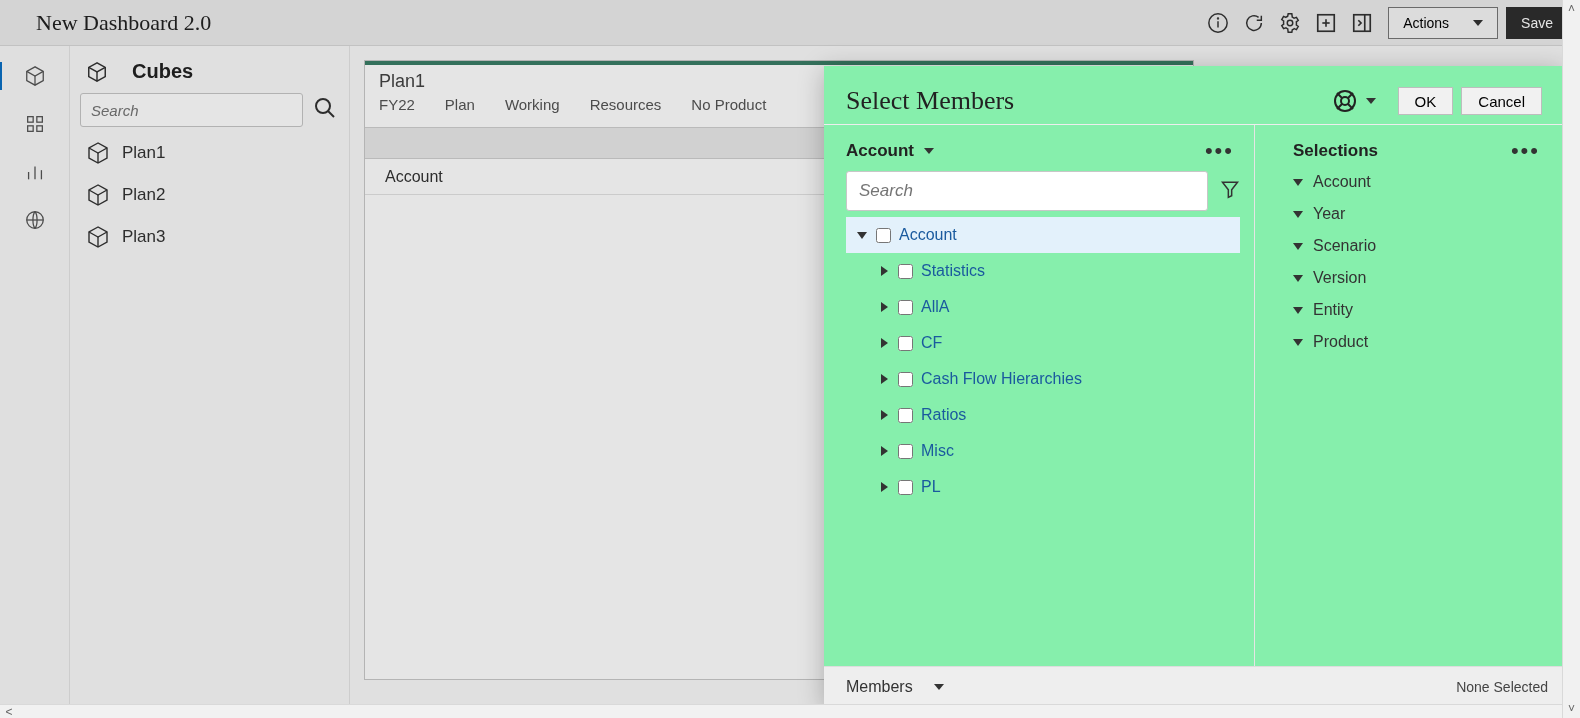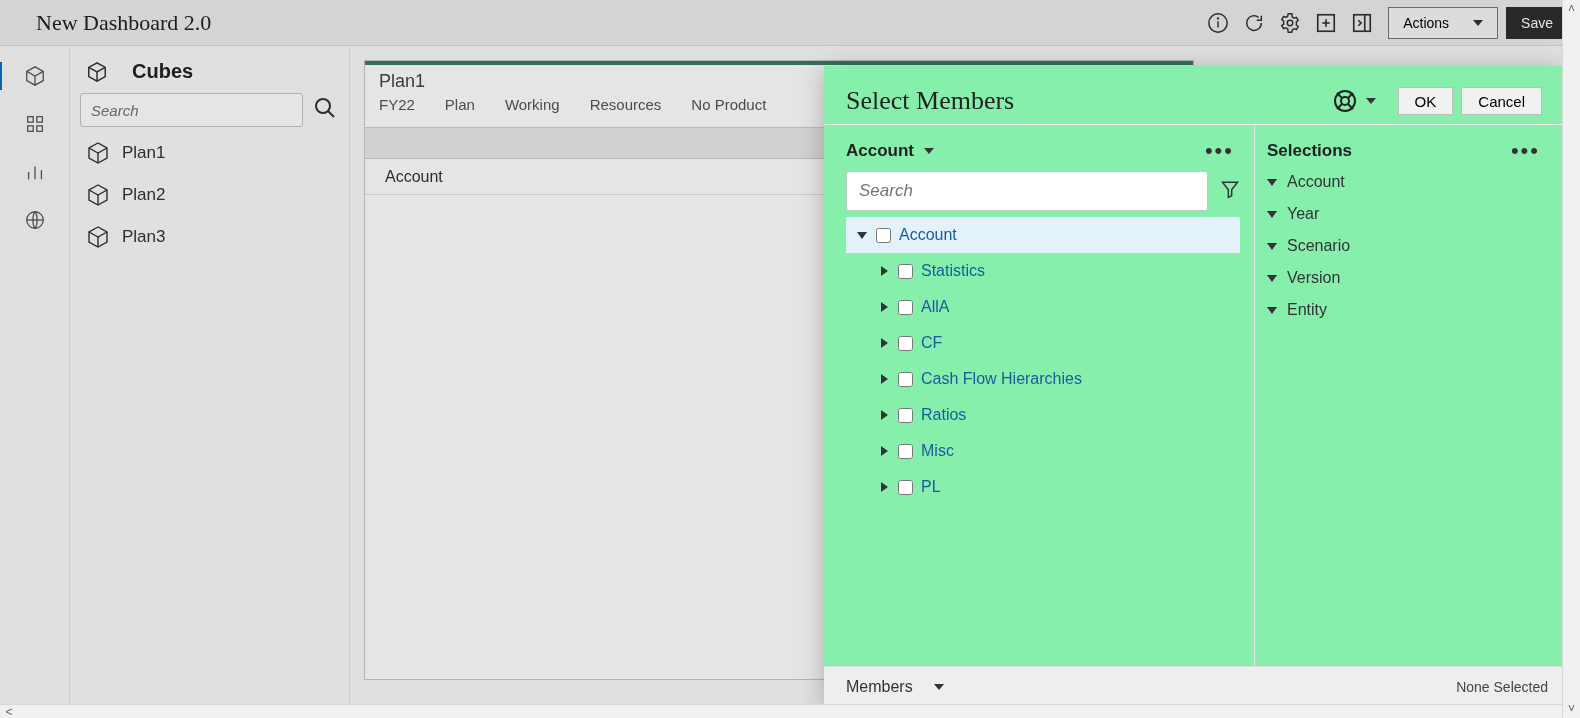--- a/index.html
+++ b/index.html
@@ -46,21 +46,21 @@
   
   .modal { position:absolute; top:60px; right:16px; width:740px; height:640px; background:#86efac; box-shadow:0 4px 24px rgba(0,0,0,0.25); z-index:10; display:flex; flex-direction:column;margin-top:6px;}
   .modal-head { display:flex; align-items:center; padding:20px 22px 8px 22px;}
   .modal-title { font-size:26px; font-family: Georgia, "Times New Roman", serif; color:#222;}
   .modal-head-sp { flex:1;}
   .help-btn { width:30px; height:30px; display:flex;align-items:center;justify-content:center;cursor:pointer;}
   .help-btn svg{width:24px;height:24px;stroke:#222;fill:none;stroke-width:2;}
   .modal-btn { height:28px; padding:0 16px; border:1px solid #bdbdbd; background:#f1f1f1; font-size:15px; cursor:pointer; margin-left:8px;}
   .modal-body { flex:1; display:flex; border-top:1px solid #eee; overflow:hidden;}
   .mb-left { flex:1; padding:10px 14px 0 22px; display:flex; flex-direction:column; overflow:hidden;}
-  .mb-right { width:310px; border-left:1px solid #e5e5e5; padding:10px 18px 0 12px;}
+  .mb-right { width:310px; border-left:1px solid #e5e5e5; padding:10px 18px 0 38px;}
   .sect-head { display:flex; align-items:center; padding:6px 0 10px 0;}
   .sect-title { font-size:17px; font-weight:700; color:#222;}
   .sect-sp{flex:1;}
   .dots { cursor:pointer; padding:4px 6px; font-size:22px; line-height:8px; letter-spacing:2px; color:#333;}
   .search-wrap { display:flex; gap:12px; align-items:center; margin-bottom:4px;}
   .mem-search { flex:1; height:40px; border:1px solid #c7c7c7; border-radius:3px; padding:0 12px; font-size:17px; font-style:italic; color:#888;}
   .filter-btn svg{width:20px;height:20px;stroke:#333;fill:none;stroke-width:1.8;}
   .tree { flex:1; overflow:auto; padding-top:2px;}
   .tree-row { display:flex; align-items:center; height:36px; font-size:16px; cursor:pointer;}
   .tree-row.sel { background:#e3f1fb;}
@@ -334,20 +334,24 @@
             <span>Scenario</span>
           </div>
         <div class="sel-item">
             <span class="tw expanded"></span>
             <span>Version</span>
           </div>
         <div class="sel-item">
             <span class="tw expanded"></span>
             <span>Entity</span>
           </div>
+        <div class="sel-item">
+            <span class="tw expanded"></span>
+            <span>Product</span>
+          </div>
       </div>
     </div>
   </div>
   <div class="modal-foot">
     <div class="foot-label">
       <span>Members</span>
       <span class="caret-down"></span>
     </div>
     <div class="sp"></div>
     <div class="foot-right">None Selected</div>

